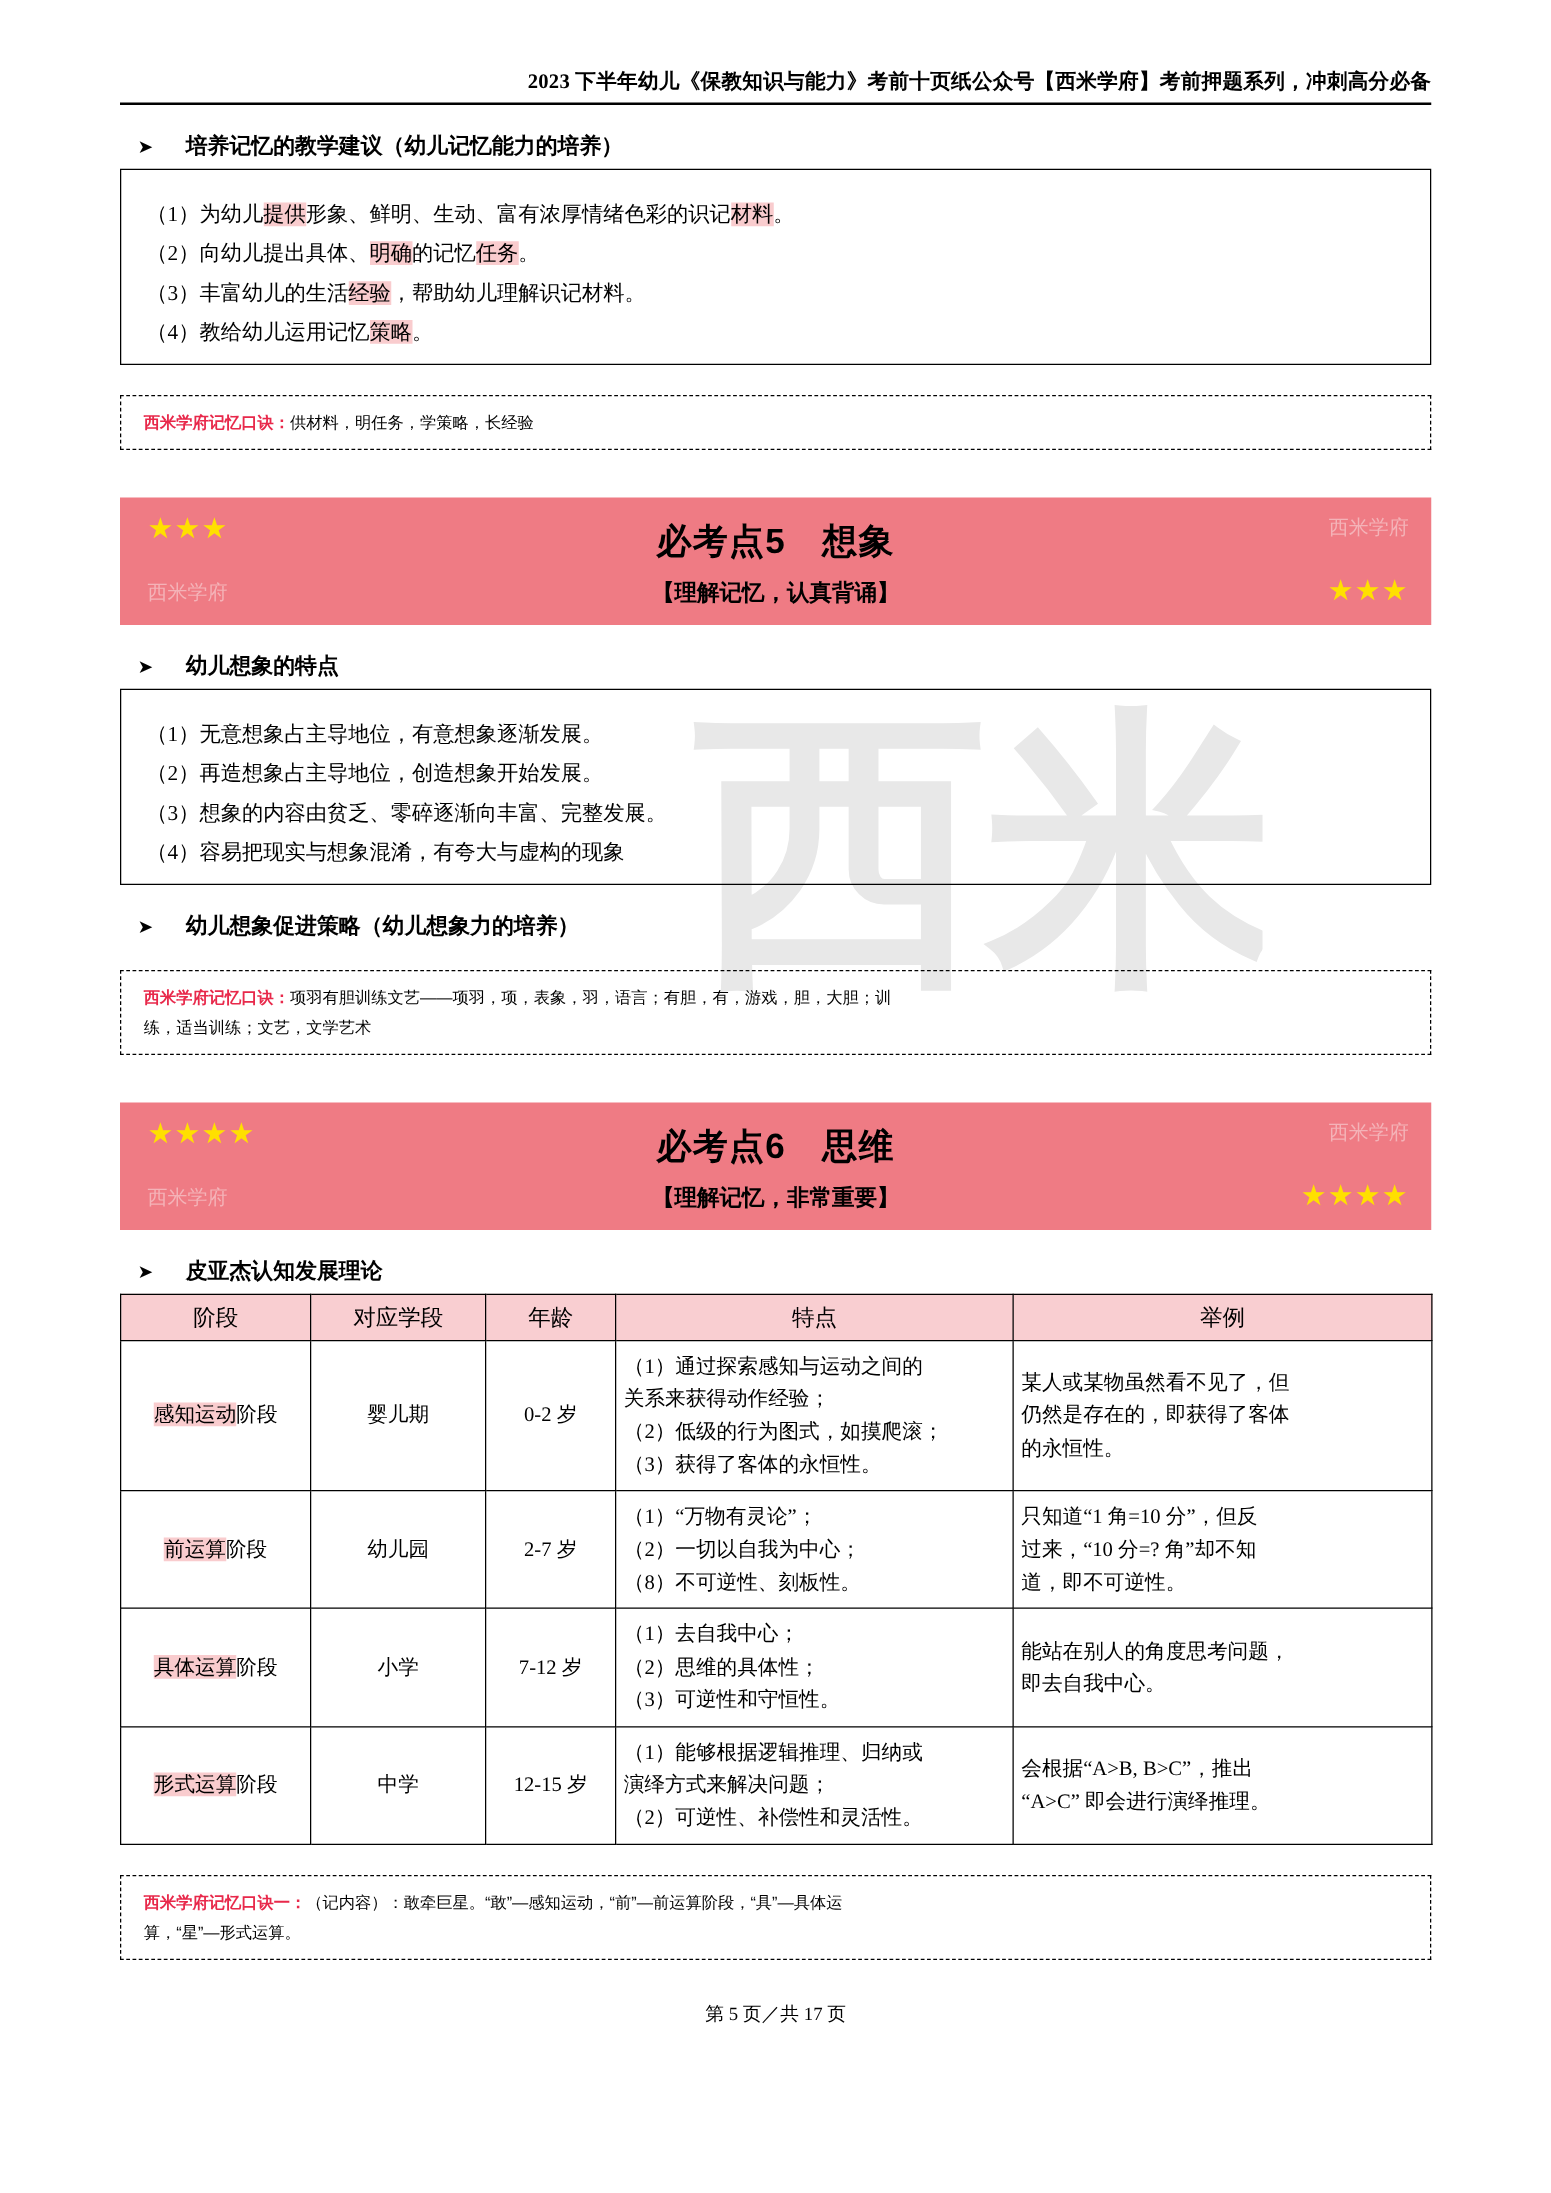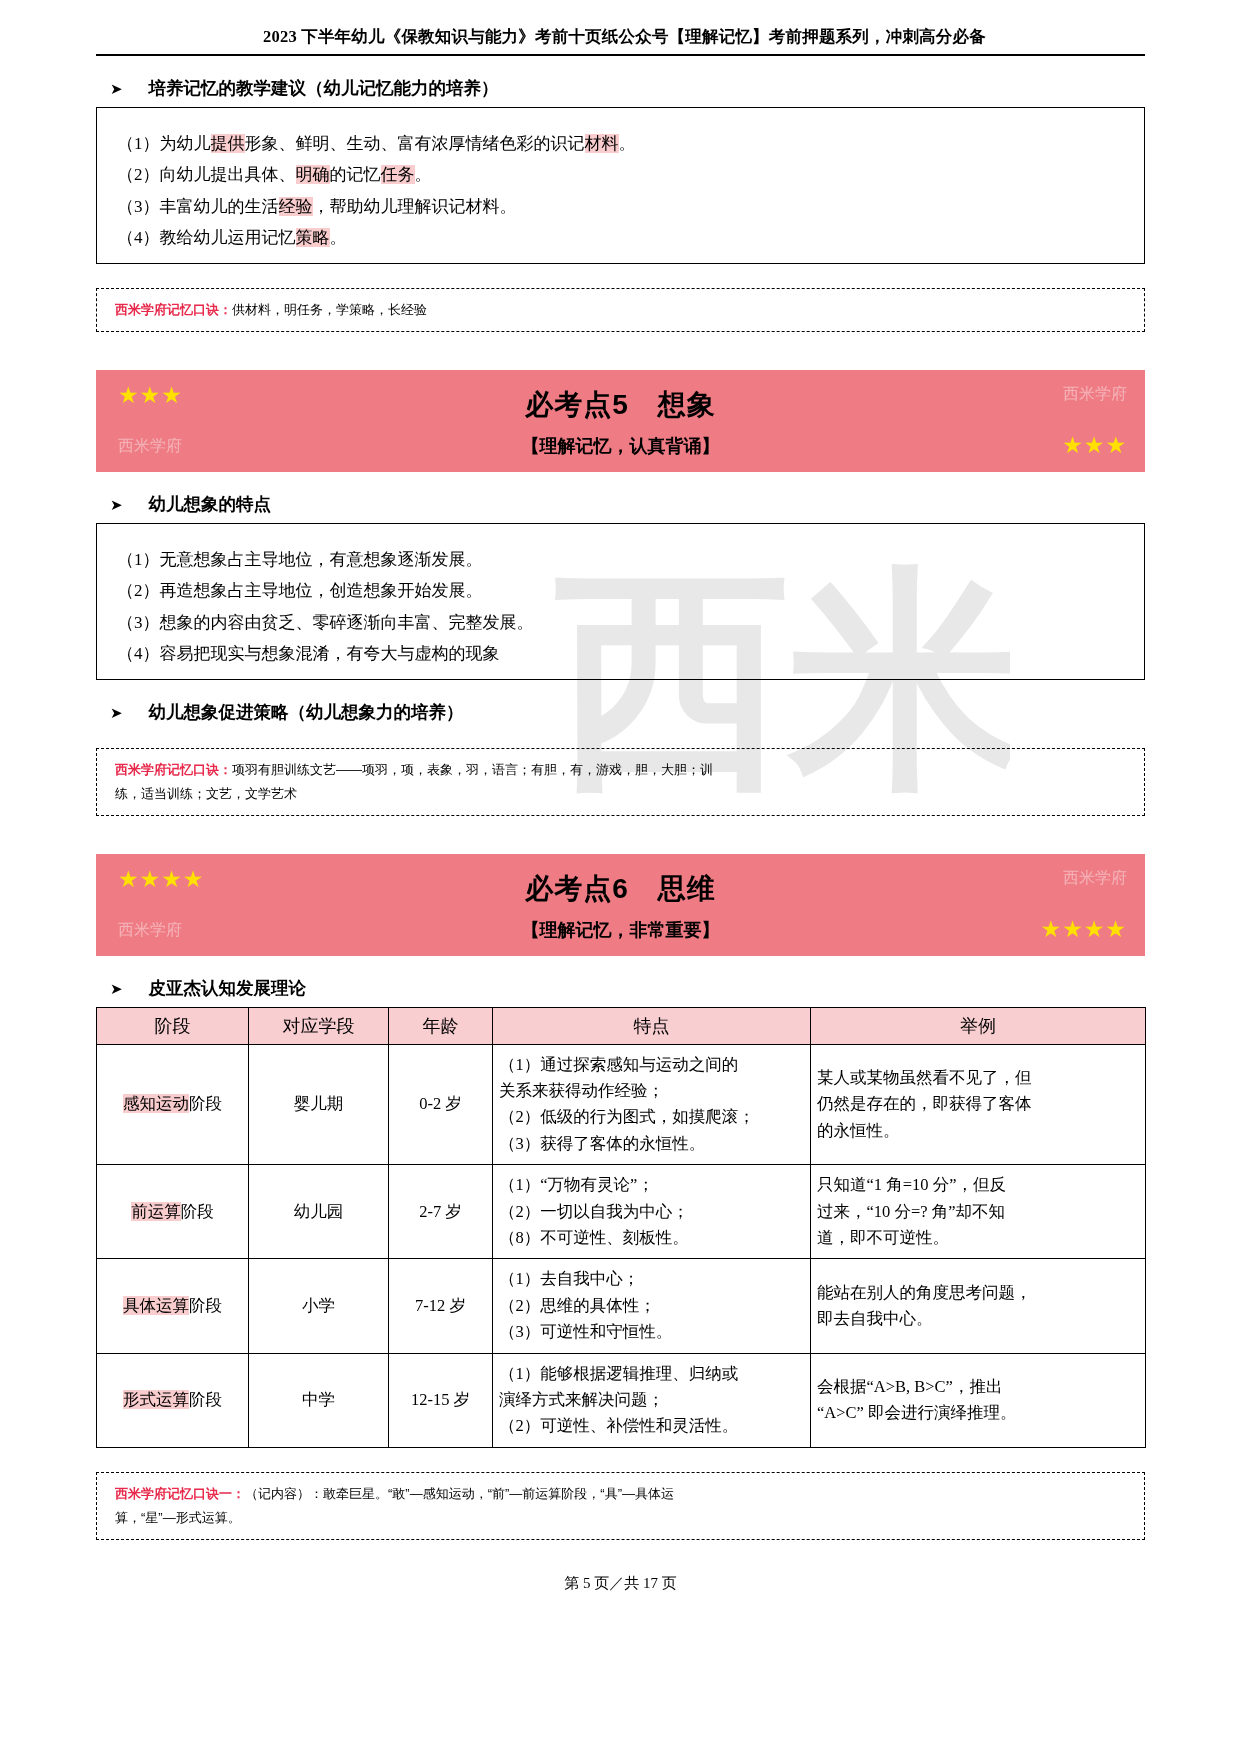--- a/index.html
+++ b/index.html
@@ -38,23 +38,23 @@
   .page {
     position: relative;
     z-index: 1;
     width: 1241px;
     padding: 0 96px;
   }
 
   
   .doc-header {
     display: flex;
-    justify-content: center;
+    justify-content: flex-end;
     align-items: flex-end;
-    padding: 26px 0 6px 0;
+    padding: 54px 0 6px 0;
     font-size: 16.5px;
     font-weight: bold;
     font-family: "Liberation Serif", serif;
     letter-spacing: 0.2px;
     border-bottom: 2.5px solid #000;
     margin-bottom: 0;
   }
   .doc-header .hdr-left { padding-left: 8px; }
   .doc-header .hdr-right { padding-right: 0px; }
 
@@ -187,21 +187,21 @@
 <body>
 
 <div class="watermark">
   <div class="wm-text wm-1">西米</div>
 </div>
 
 <div class="page">
 
   <div class="doc-header">
     <div class="hdr-left">2023 下半年幼儿《保教知识与能力》考前十页纸</div>
-    <div class="hdr-right">公众号【理解记忆】考前押题系列，冲刺高分必备</div>
+    <div class="hdr-right">公众号【西米学府】考前押题系列，冲刺高分必备</div>
   </div>
 
   <div class="sec-head">
     <span class="arrow">➤</span>
     <span>培养记忆的教学建议（幼儿记忆能力的培养）</span>
   </div>
 
   <div class="box">
     <div class="line">
       （1）为幼儿<span class="hl">提供</span>形象、鲜明、生动、富有浓厚情绪色彩的识记<span class="hl">材料</span>。

